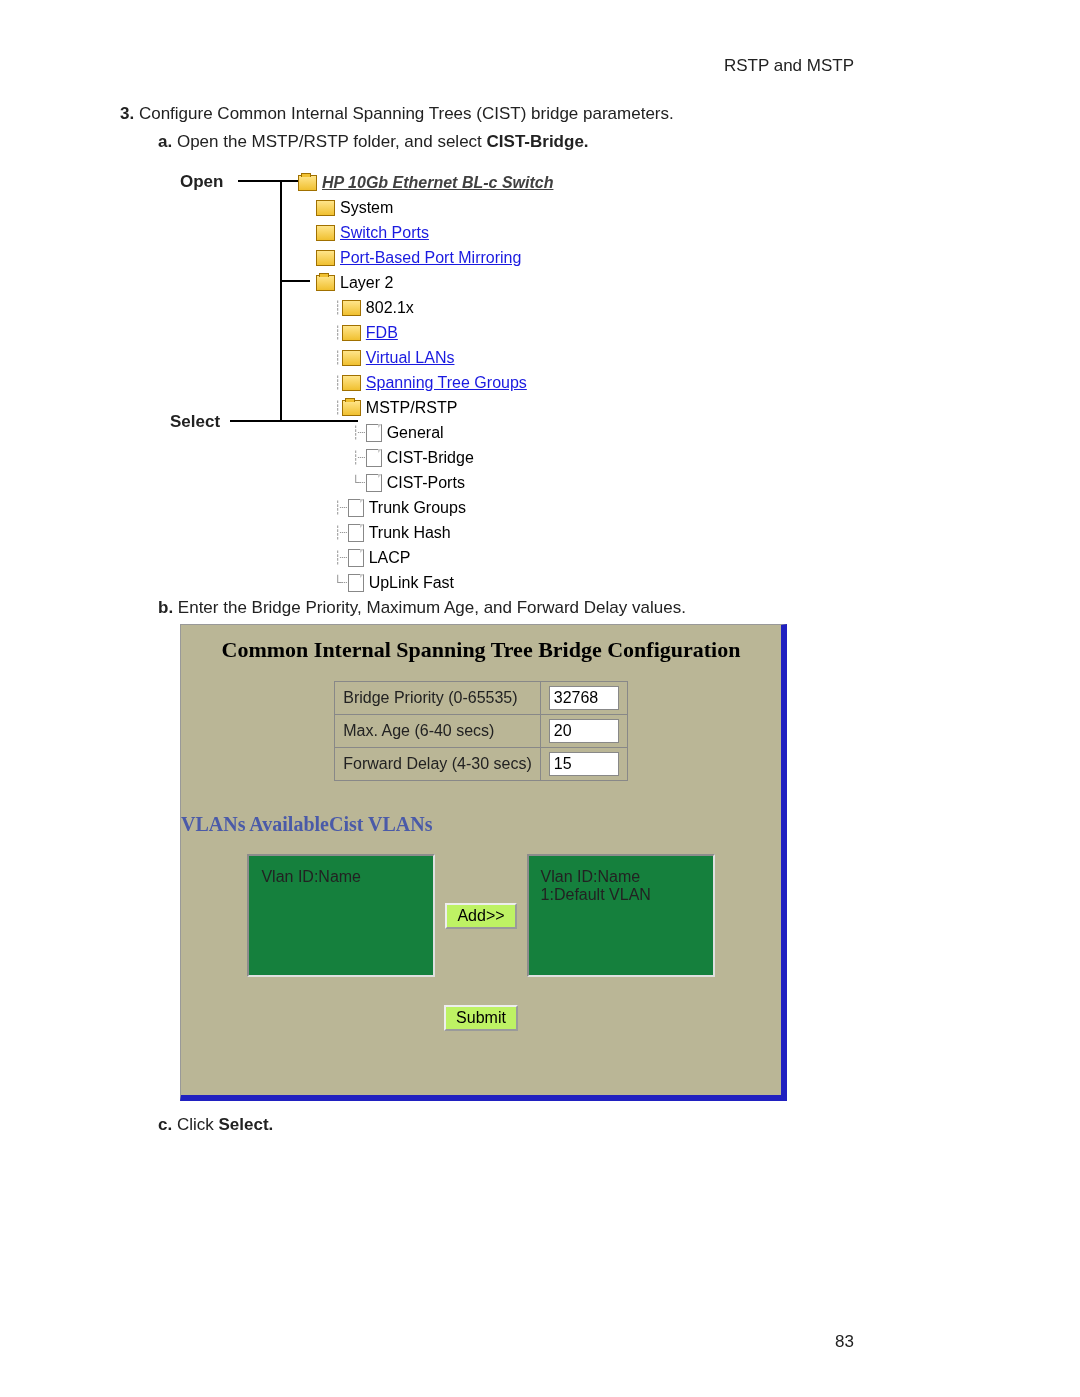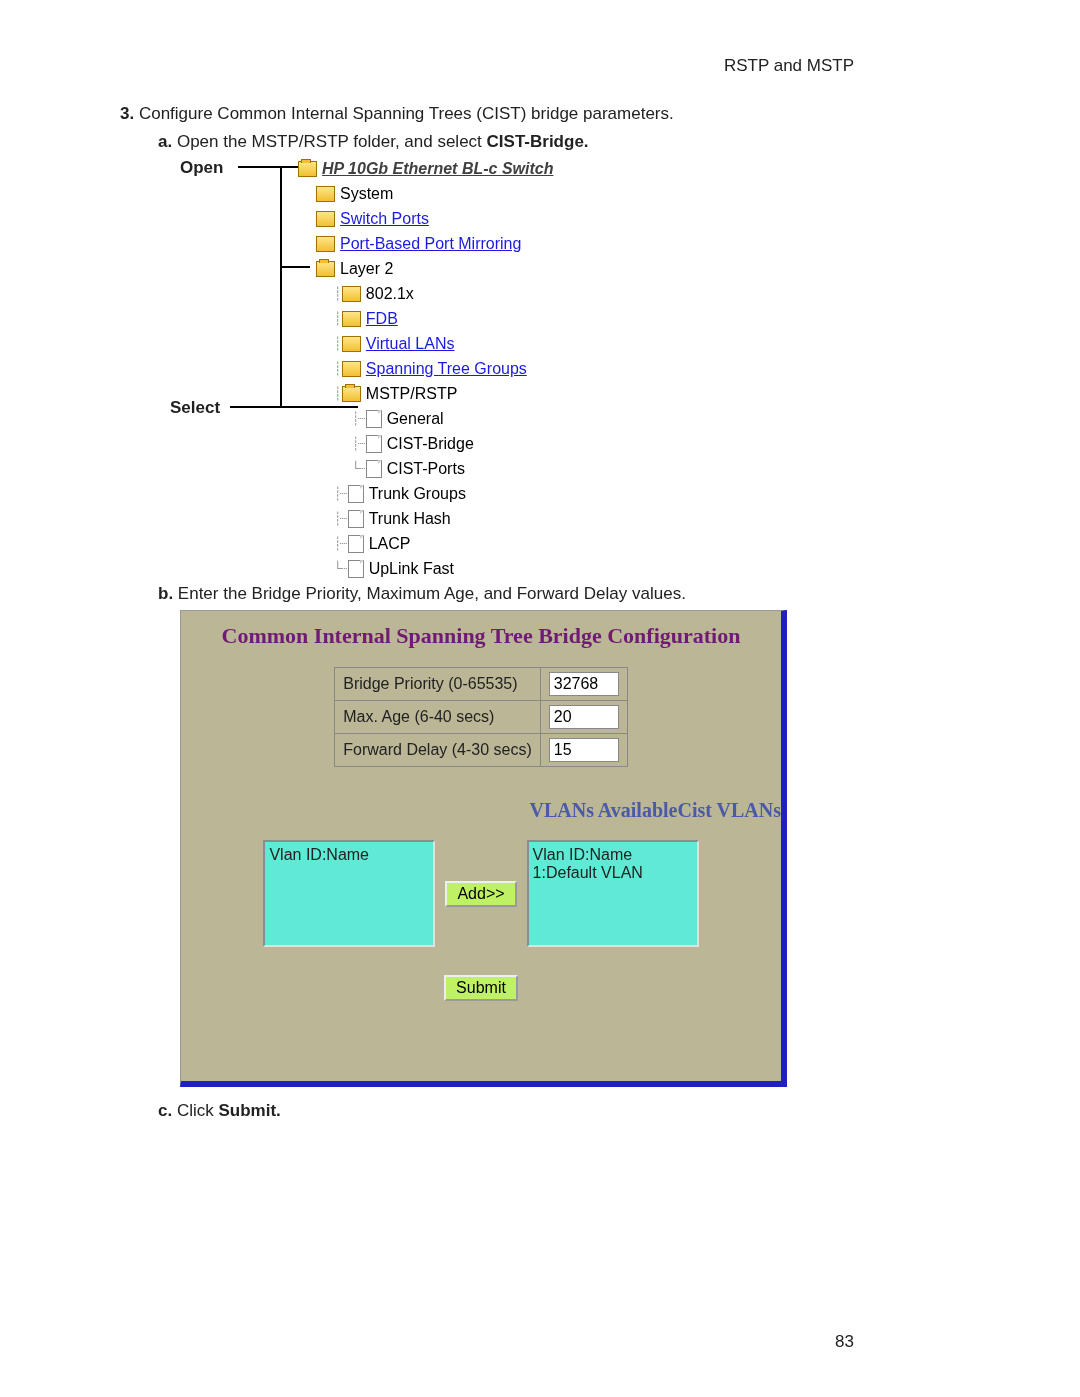--- a/index.html
+++ b/index.html
@@ -5,21 +5,21 @@
 body{margin:0;background:#fff;font-family:"Segoe UI",Arial,sans-serif;font-size:17px;color:#222;width:1080px;height:1397px;position:relative}
 .page{position:relative;width:984px;height:1397px}
 .header-right{position:absolute;top:56px;right:130px;font-size:17px;color:#222}
 .page-num{position:absolute;bottom:45px;right:130px;font-size:17px}
 .content{position:absolute;left:120px;top:100px;right:130px}
 .step{position:relative}
 .step-num{font-weight:700}
 .step-line{margin:4px 0 8px 0;font-size:17px}
 .sub{margin-left:38px;font-size:17px}
 .sub b{font-weight:700}
-.tree-wrap{position:relative;margin-left:60px;width:560px;height:420px;margin-top:4px}
+.tree-wrap{position:relative;margin-left:60px;width:560px;height:420px;margin-top:18px}
 .open-label{position:absolute;left:0;top:2px;font-weight:700}
 .open-rule{position:absolute;left:58px;top:10px;width:60px;height:2px;background:#000}
 .select-label{position:absolute;left:-10px;top:242px;font-weight:700}
 .select-rule{position:absolute;left:50px;top:250px;width:128px;height:2px;background:#000}
 .vline{position:absolute;left:100px;top:10px;width:2px;height:240px;background:#000}
 .harm{position:absolute;left:100px;height:2px;background:#000}
 .tree{position:absolute;left:118px;top:0;font-family:Tahoma,Arial,sans-serif;font-size:16px;line-height:25px}
 .tree-item{display:flex;align-items:center;height:25px;white-space:nowrap}
 .fld{width:17px;height:14px;border:1px solid #a07000;background:linear-gradient(#ffe58a,#f0c030);margin-right:5px;display:inline-block;position:relative}
 .fld.open::before{content:"";position:absolute;left:2px;top:-3px;width:8px;height:3px;background:#f0c030;border:1px solid #a07000;border-bottom:none}
@@ -27,28 +27,28 @@
 .doc::before{content:"";position:absolute;right:-1px;top:-1px;border-left:4px solid #ccc;border-bottom:4px solid transparent}
 .lnk{color:#1a1ae0;text-decoration:underline}
 .plain{color:#000}
 .root-lbl{color:#404040;font-style:italic;font-weight:700;text-decoration:underline}
 .dots{color:#999;margin-right:2px;letter-spacing:-2px;font-family:monospace;font-size:13px}
 .ind1{margin-left:18px}
 .ind2{margin-left:36px}
 .ind3{margin-left:54px}
 .step-b{margin-top:8px;margin-left:38px}
 .form-panel{position:relative;margin-left:60px;margin-top:6px;width:600px;height:470px;background:#bab696;border:1px solid #999;border-right:6px solid #2020c0;border-bottom:6px solid #2020c0;font-family:"Times New Roman",serif}
-.form-title{font-size:22px;font-weight:700;color:#701a75;padding:12px 0 18px 0;text-align:center}
+.form-title{font-size:22px;font-weight:700;color:#000000;padding:12px 0 18px 0;text-align:center}
 .param-tbl{margin:0 auto;border-collapse:collapse;font-family:Arial,sans-serif}
 .param-tbl td{border:1px solid #888;background:#bab696;padding:4px 8px;font-size:16px}
 .param-tbl input{width:60px;border:1px solid #888;padding:2px 4px;font-size:16px;background:#fff}
-.vlan-row{display:flex;justify-content:flex-end;margin-top:32px}
+.vlan-row{display:flex;justify-content:flex-start;margin-top:32px}
 .vlan-h{font-size:20px;font-weight:700;color:#4a5aa8}
 .vlan-boxes{display:flex;align-items:center;justify-content:center;gap:10px;margin-top:18px}
-.listbox{width:160px;height:95px;border:2px inset #e0e0e0;background:#5eead4;font-family:Arial,sans-serif;font-size:16px;padding:4px;overflow:auto}
+.listbox{width:160px;height:95px;border:2px inset #e0e0e0;background:#15803d;font-family:Arial,sans-serif;font-size:16px;padding:12px;overflow:auto}
 .btn-old{font-family:Arial,sans-serif;font-size:16px;padding:2px 10px;border:2px outset #eee;background:#bef264;cursor:pointer}
 .submit-row{text-align:center;margin-top:28px}
 .step-c{margin-top:14px;margin-left:38px}
 </style>
 </head>
 <body>
 <div class="page">
 
 <div class="header-right">RSTP and MSTP</div>
 <div class="page-num">83</div>
@@ -194,18 +194,18 @@
           <div>1:Default VLAN</div>
         </div>
       </div>
       <div class="submit-row">
         <button class="btn-old">Submit</button>
       </div>
     </div>
 
     <div class="step-c">
       <b>c.</b>
-      <span>Click </span><b>Submit.</b>
+      <span>Click </span><b>Select.</b>
     </div>
   </div>
 </div>
 
 </div>
 
 </body></html>

